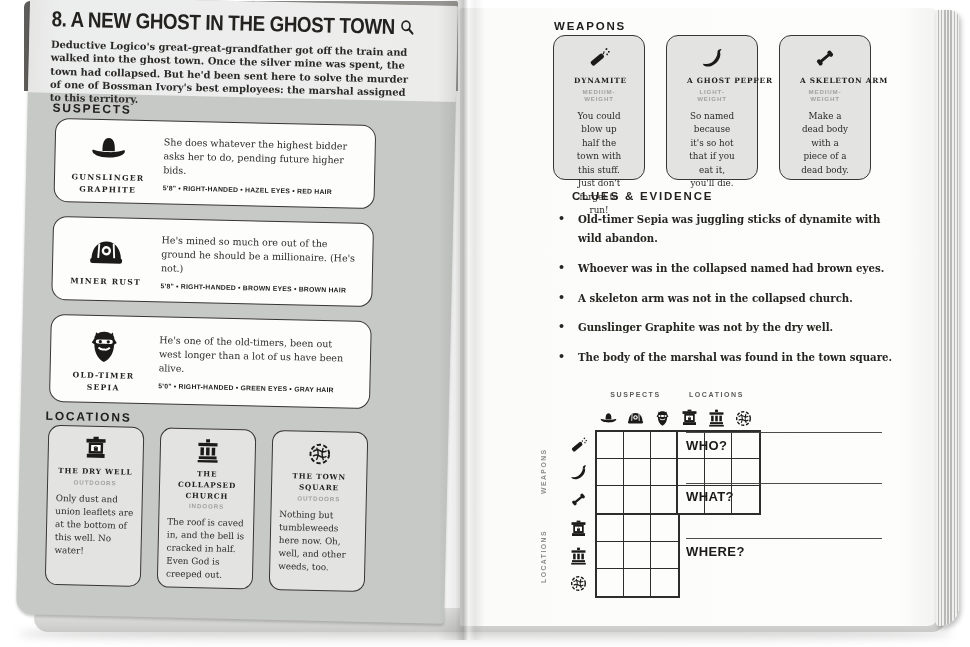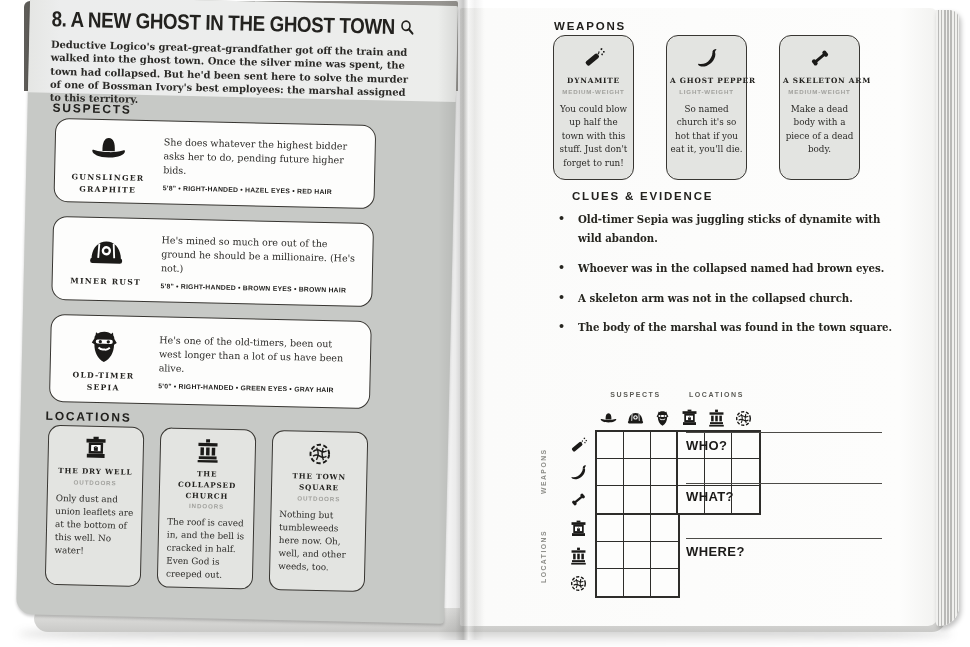--- a/index.html
+++ b/index.html
@@ -65,22 +65,22 @@
               letter-spacing:0.9px; color:#23221f; line-height:1.5; }
   .loc-type { margin-top:1px; font-size:6.2px; font-weight:700; letter-spacing:0.9px; color:#a1a19d; }
   .loc-desc { margin-top:7px; text-align:left; font-family:"DejaVu Serif", serif; font-weight:500;
               font-size:8.8px; line-height:13px; color:#2b2a27; }
 
   
   .pr-h { position:absolute; font-size:11.5px; font-weight:700; letter-spacing:1.8px; color:#22211e; }
   .pr-h.weapons { left:94px; top:12px; }
   .pr-h.clues   { left:112px; top:182px; }
 
-  .wep-card { position:absolute; top:27px; width:81px; height:145px; background:#e3e4e1;
-              border:1.4px solid #383632; border-radius:12px; padding:10px 3px 6px; text-align:center; }
+  .wep-card { position:absolute; top:27px; width:92px; height:145px; background:#e3e4e1;
+              border:1.4px solid #383632; border-radius:12px; padding:10px 20px 6px; text-align:center; }
   .wep-card.w0 { left:93px; } .wep-card.w1 { left:206px; } .wep-card.w2 { left:319px; }
   .wep-ic { width:24px; height:24px; margin:0 auto; color:#1b1a18; }
   .wep-name { margin-top:6px; font-family:"DejaVu Serif", serif; font-weight:700; font-size:7.3px;
               letter-spacing:0.8px; color:#23221f; line-height:1.5; white-space:nowrap; }
   .wep-weight { margin-top:1px; font-size:6.2px; font-weight:700; letter-spacing:0.8px; color:#a1a19d; }
   .wep-desc { margin-top:8px; text-align:center; font-family:"DejaVu Serif", serif; font-weight:500;
               font-size:8.8px; line-height:13.5px; color:#2b2a27; }
 
   .clues-list { position:absolute; left:94px; top:202px; width:340px; list-style:none; }
   .clues-list li { position:relative; padding-left:24px; margin-bottom:10.8px; font-family:"DejaVu Serif", serif;
@@ -306,38 +306,39 @@
       <p class="wep-desc">You could blow up half the town with this stuff. Just don't forget to run!</p>
     </div>
     <div class="wep-card w1">
       <div class="wep-ic">
           <svg class="ic" viewBox="0 0 24 24" aria-hidden="true">
             <use href="#sym-pepper-icon"></use>
           </svg>
         </div>
       <div class="wep-name">A GHOST PEPPER</div>
       <div class="wep-weight">LIGHT-WEIGHT</div>
-      <p class="wep-desc">So named church it's so hot that if you eat it, you'll die.</p>
+      <p class="wep-desc">So named because it's so hot that if you eat it, you'll die.</p>
     </div>
     <div class="wep-card w2">
       <div class="wep-ic">
           <svg class="ic" viewBox="0 0 24 24" aria-hidden="true">
             <use href="#sym-bone-icon"></use>
           </svg>
         </div>
       <div class="wep-name">A SKELETON ARM</div>
       <div class="wep-weight">MEDIUM-WEIGHT</div>
       <p class="wep-desc">Make a dead body with a piece of a dead body.</p>
     </div>
 
     <div class="pr-h clues">CLUES &amp; EVIDENCE</div>
     <ul class="clues-list">
       <li><span>Old-timer Sepia was juggling sticks of dynamite with wild abandon.</span></li>
       <li><span>Whoever was in the collapsed named had brown eyes.</span></li>
       <li><span>A skeleton arm was not in the collapsed church.</span></li>
+      <li><span>Gunslinger Graphite was not by the dry well.</span></li>
       <li><span>The body of the marshal was found in the town square.</span></li>
     </ul>
 
     <div class="cg sus">SUSPECTS</div>
     <div class="cg loc">LOCATIONS</div>
     <div class="col-icons">
         <div class="gslot">
           <svg class="ic" viewBox="0 0 24 24" aria-hidden="true">
             <use href="#sym-cowboy-hat-icon"></use>
           </svg>

